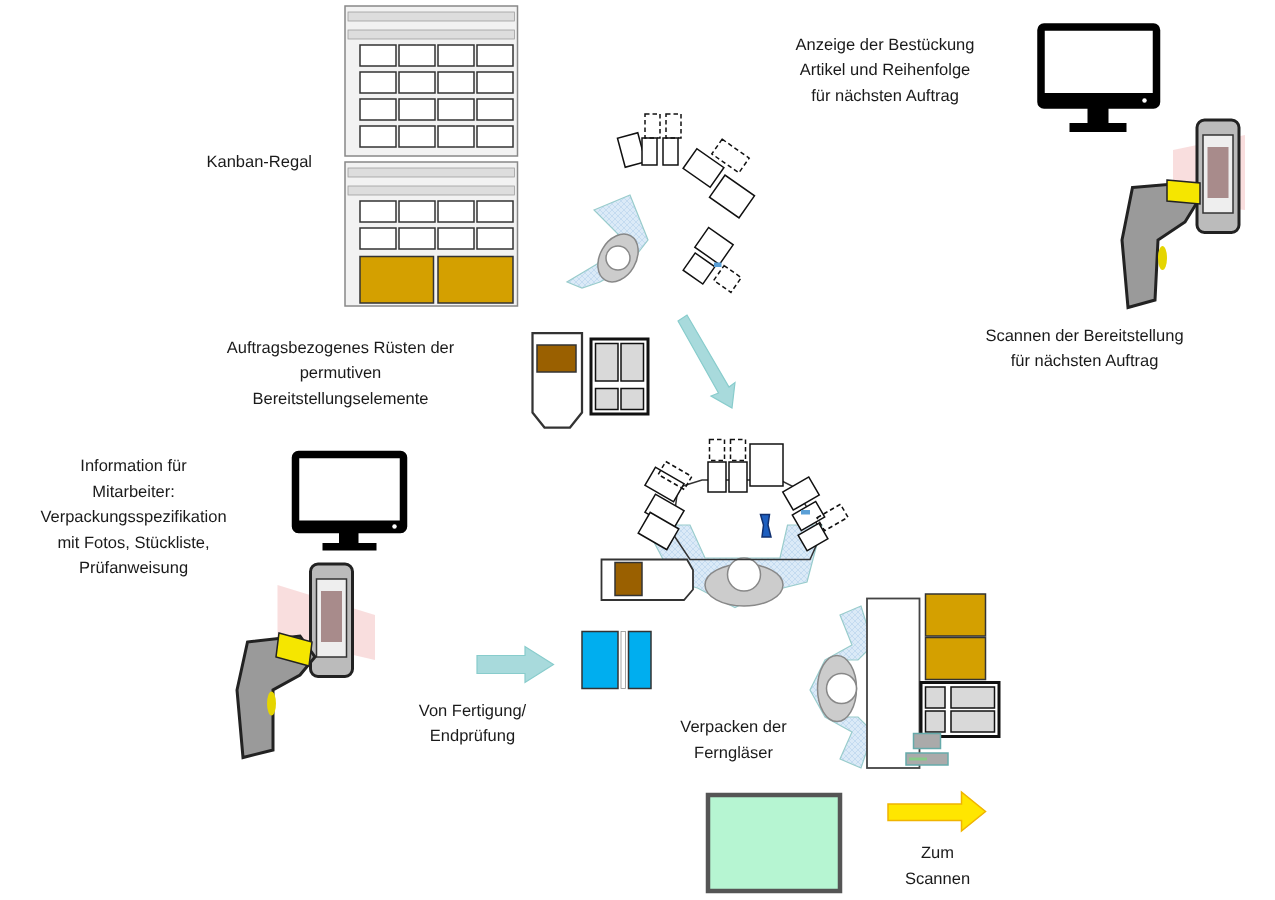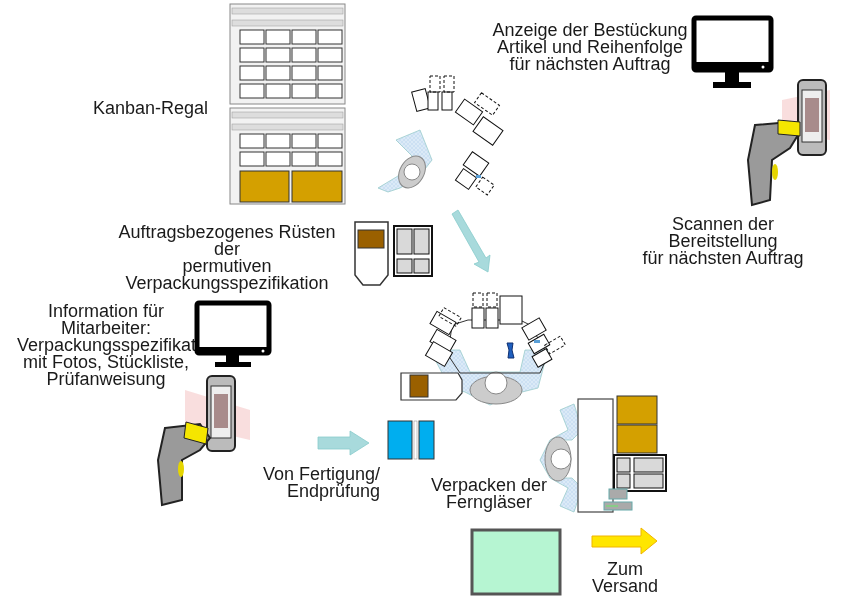--- a/index.html
+++ b/index.html
@@ -1,43 +1,43 @@
 <!DOCTYPE html>
 <html><head>
 <meta charset="utf-8">
 <style>
   html, body { margin: 0; padding: 0; background: #ffffff; }
   body { width: 850px; height: 600px; position: relative; overflow: hidden;
          font-family: "Liberation Sans", sans-serif; color: #1a1a1a; }
-  .lbl { position: absolute; font-size: 18px; line-height: 17px; text-align: center; white-space: pre-line; }
+  .lbl { position: absolute; font-size: 11px; line-height: 17px; text-align: center; white-space: pre-line; }
   svg.layer { position: absolute; left: 0; top: 0; }
 </style>
 </head>
 <body>
 
 <div class="lbl" style="left:88px; top:100px; width:120px;text-align:right;">Kanban-Regal</div>
 <div class="lbl" style="left:490px; top:22px; width:200px;">Anzeige der Bestückung
 Artikel und Reihenfolge
 für nächsten Auftrag</div>
 <div class="lbl" style="left:618px; top:216px; width:210px;">Scannen der Bereitstellung
 für nächsten Auftrag</div>
 <div class="lbl" style="left:110px; top:224px; width:234px;">Auftragsbezogenes Rüsten der
 permutiven
-Verpackungsspezifikation</div>
-<div class="lbl" style="left:0px; top:303px; width:178px;padding-left:17px;">Information für
+Bereitstellungselemente</div>
+<div class="lbl" style="left:0px; top:303px; width:178px;">Information für
 Mitarbeiter:
 Verpackungsspezifikation
 mit Fotos, Stückliste,
 Prüfanweisung</div>
-<div class="lbl" style="left:250px; top:466px; width:130px;text-align:right;">Von Fertigung/
+<div class="lbl" style="left:250px; top:466px; width:130px;">Von Fertigung/
 Endprüfung</div>
 <div class="lbl" style="left:424px; top:477px; width:130px;">Verpacken der
 Ferngläser</div>
 <div class="lbl" style="left:590px; top:561px; width:70px;">Zum
-Versand</div>
+Scannen</div>
 
 <svg class="layer" width="850" height="600" viewBox="0 0 850 600">
   <defs>
     <pattern id="hatch" width="4" height="4" patternUnits="userSpaceOnUse">
       <rect width="4" height="4" fill="#dbeaf7"></rect>
       <path d="M0 0 L4 4 M4 0 L0 4" stroke="#bcd6ee" stroke-width="0.5"></path>
     </pattern>
   </defs>
 
   <g>

